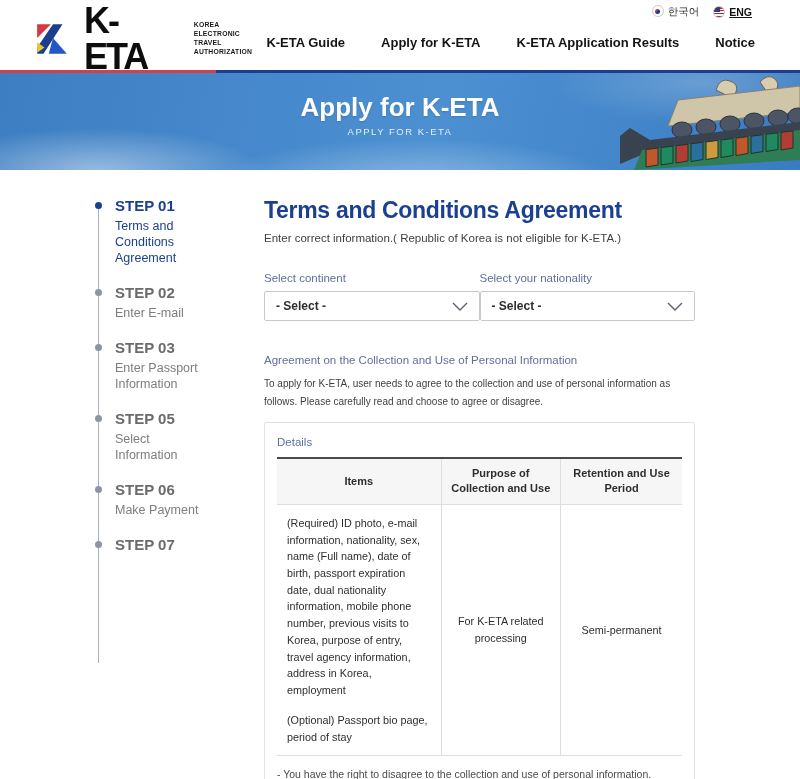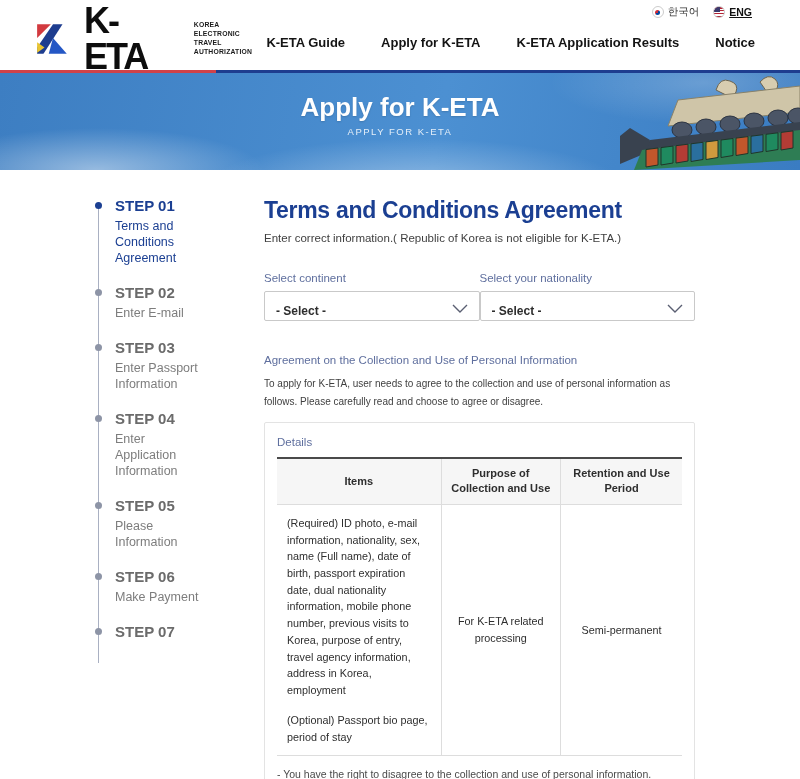--- a/index.html
+++ b/index.html
@@ -6,21 +6,21 @@
   html,body { width:800px; }
   body {
     font-family: "Liberation Sans", sans-serif;
     background:#fff; color:#333;
   }
   .page { width:800px; height:779px; display:flex; flex-direction:column; overflow:hidden; position:relative; background:#fff; }
 
   
   .header { position:relative; height:70px; background:#fff; flex:none; }
   .lang-bar { position:absolute; top:5px; right:48px; display:flex; align-items:center; gap:14px; font-size:10.5px; color:#333; }
-  .lang-item { display:flex; align-items:center; gap:4px; cursor:pointer; }
+  .lang-item { display:flex; align-items:flex-start; gap:4px; cursor:pointer; }
   .lang-item.active { font-weight:bold; text-decoration:underline; color:#111; }
   .flag { width:12px; height:12px; border-radius:50%; display:inline-block; overflow:hidden; position:relative; border:1px solid #ccc; }
   .flag-kr { background:#fff; }
   .flag-kr::before { content:""; position:absolute; left:2.5px; top:2.5px; width:5px; height:5px; border-radius:50%; background:linear-gradient(135deg,#cd2e3a 50%,#0047a0 50%); }
   .flag-us { background:repeating-linear-gradient(180deg,#b22234 0 1.5px,#fff 1.5px 3px); }
   .flag-us::before { content:""; position:absolute; left:0; top:0; width:6px; height:5px; background:#3c3b6e; }
   .header-inner { display:flex; align-items:center; justify-content:space-between; height:100%; padding:14px 45px 6px 35px; }
   .logo { display:flex; align-items:center; gap:13px; }
   .logo-mark { width:36px; height:34px; flex:none; }
   .logo-title { font-size:36px; font-weight:800; letter-spacing:-2px; color:#0d0d0d; line-height:1; }
@@ -57,21 +57,21 @@
   .step-item.active .step-num, .step-item.active .step-label { color:#1b3f92; }
 
   
   .main { width:431px; flex:none; }
   .page-title { font-size:23px; font-weight:bold; color:#1b3f92; letter-spacing:-.3px; }
   .page-subtitle { font-size:11.5px; color:#3f3f3f; margin-top:8px; margin-bottom:28px; }
 
   .select-row { display:flex; margin-bottom:22px; }
   .select-group { flex:1; }
   .select-label { font-size:11.5px; color:#5f6f9e; margin-bottom:7px; }
-  .select-box { border:1px solid #c9c9c9; border-radius:2px; height:30px; display:flex; justify-content:space-between; padding:12px 11px; cursor:pointer; background:#fff; }
+  .select-box { border:1px solid #c9c9c9; border-radius:2px; height:30px; display:flex; align-items:center; justify-content:space-between; padding:12px 11px; cursor:pointer; background:#fff; }
   .select-value { font-size:12px; font-weight:bold; color:#2e2e2e; }
   .chev { width:16px; height:9px; }
 
   .agree-heading { font-size:11.5px; color:#5f6f9e; margin-bottom:9px;margin-top:33px; }
   .agree-desc { font-size:10px; color:#3f3f3f; line-height:1.75; margin-bottom:12px; }
 
   .details-box { border:1px solid #e3e3e3; border-radius:2px; padding:13px 12px 12px; margin-bottom:13px; }
   .details-label { font-size:11.5px; color:#5f6f9e; margin-bottom:9px; }
   table.agree-table { width:100%; border-collapse:collapse; }
   .agree-table th { border-top:2px solid #4a4a4a; border-bottom:1px solid #ddd; background:#f6f6f6; font-size:11px; font-weight:bold; color:#2e2e2e; padding:7px 6px; line-height:1.4; text-align:center; }
@@ -171,27 +171,22 @@
         <div class="step-num">STEP 02</div>
         <div class="step-label">Enter E-mail</div>
       </div>
       <div class="step-item">
         <span class="step-dot"></span>
         <div class="step-num">STEP 03</div>
         <div class="step-label">Enter Passport Information</div>
       </div>
       <div class="step-item">
         <span class="step-dot"></span>
-        <div class="step-num">STEP 04</div>
-        <div class="step-label">Enter Application Information</div>
-      </div>
-      <div class="step-item">
-        <span class="step-dot"></span>
         <div class="step-num">STEP 05</div>
-        <div class="step-label">Please Information</div>
+        <div class="step-label">Select Information</div>
       </div>
       <div class="step-item">
         <span class="step-dot"></span>
         <div class="step-num">STEP 06</div>
         <div class="step-label">Make Payment</div>
       </div>
       <div class="step-item">
         <span class="step-dot"></span>
         <div class="step-num">STEP 07</div>
       </div>

